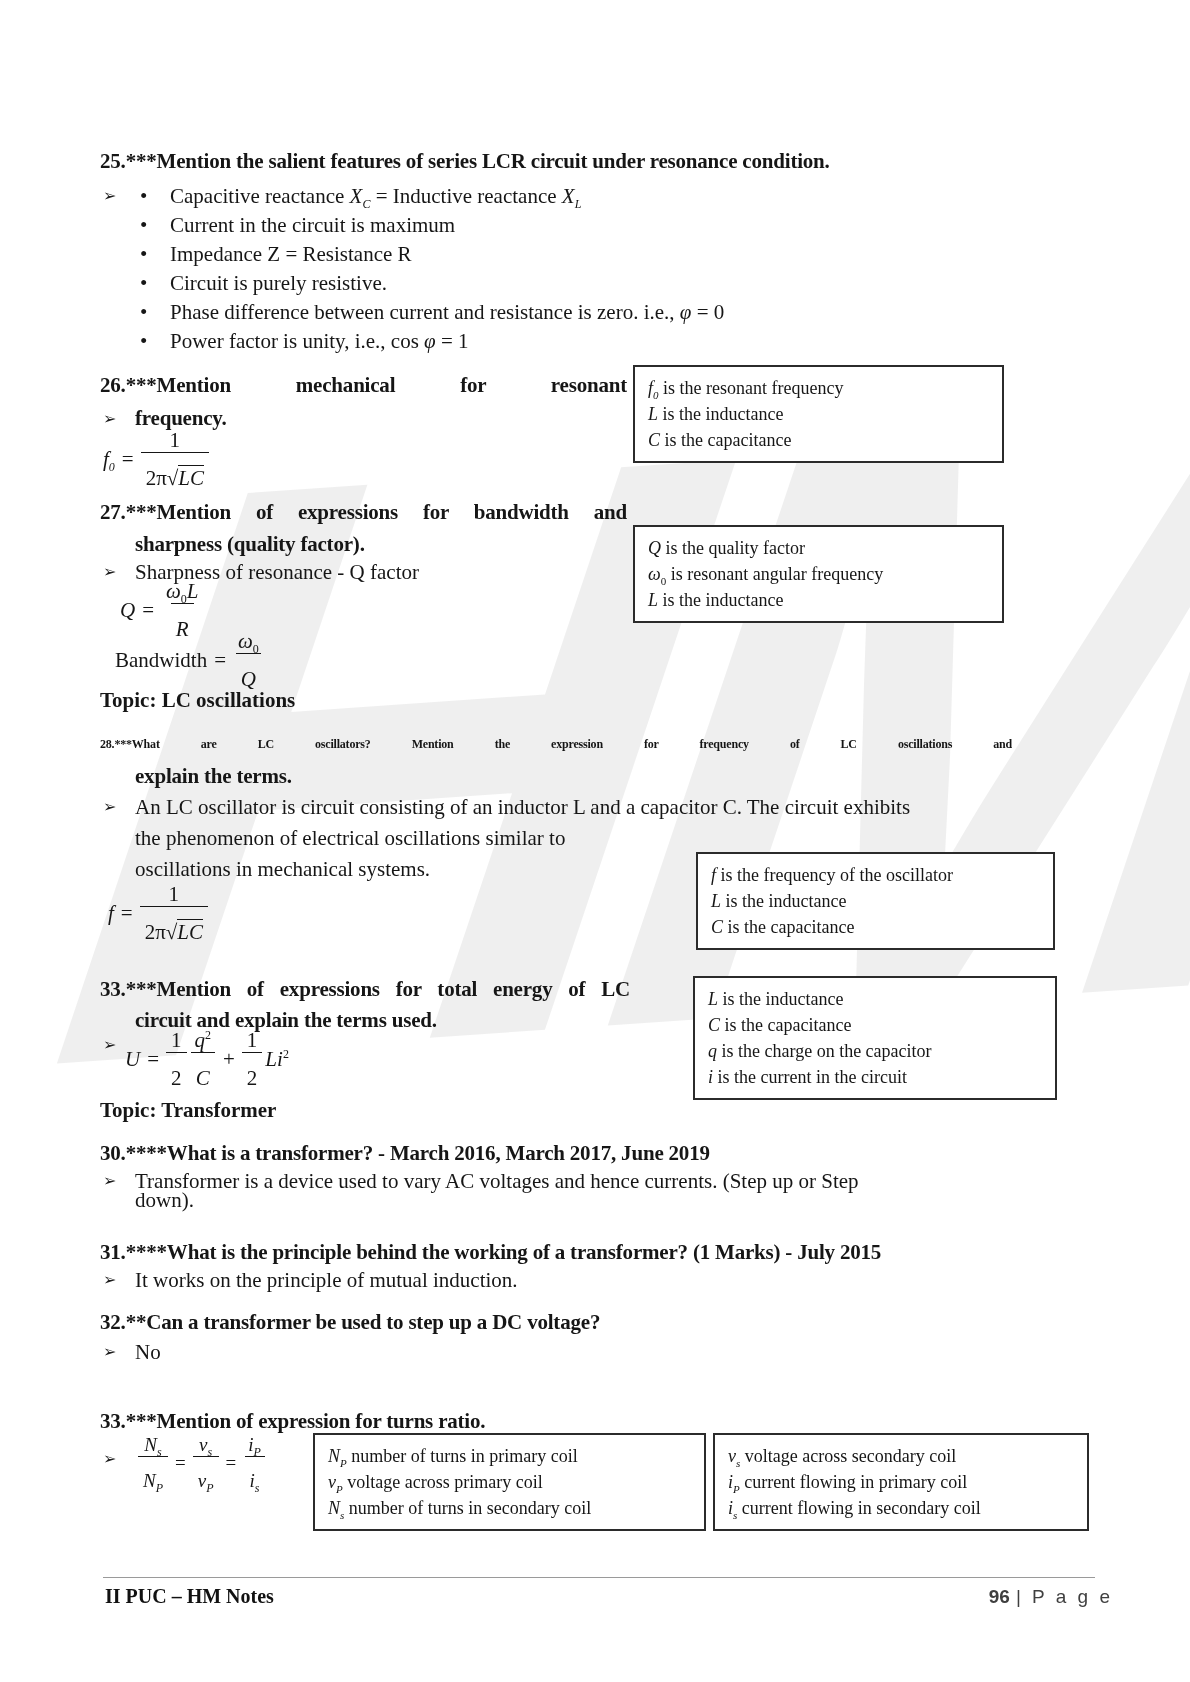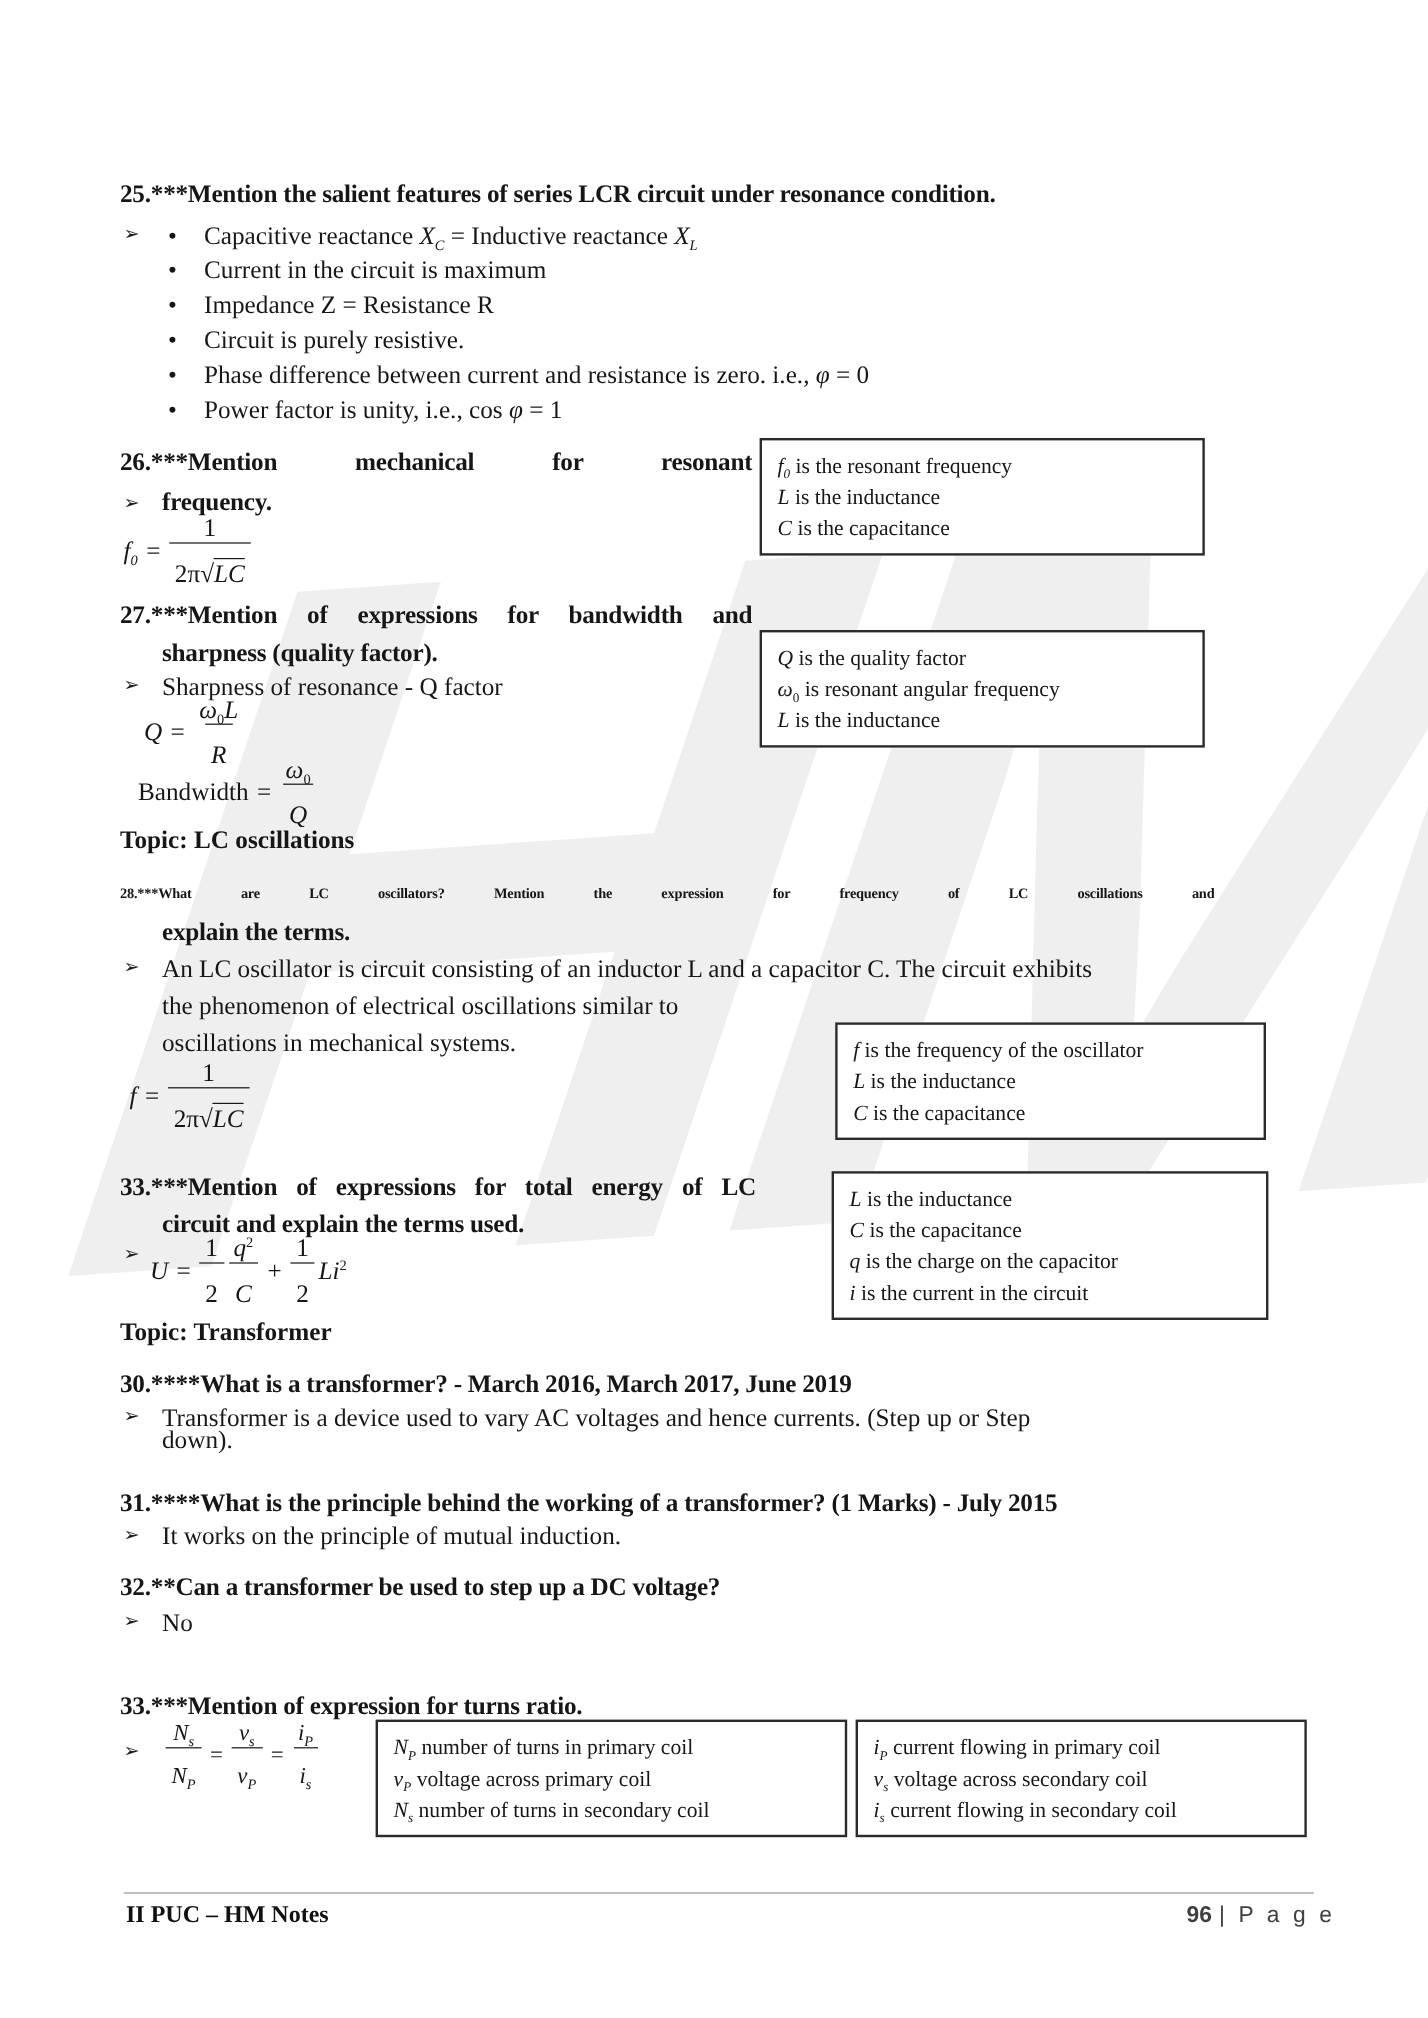--- a/index.html
+++ b/index.html
@@ -210,22 +210,22 @@
           <span class="top"><i>i</i><sub>P</sub></span>
           <span class="bot"><i>i</i><sub>s</sub></span>
         </span>
     </div>
     <div class="box" style="left:213px;top:26px;width:363px">
       <div><span class="bv">N</span><sub>P</sub><span> number of turns in primary coil</span></div>
       <div><span class="bv">v</span><sub>P</sub><span> voltage across primary coil</span></div>
       <div><span class="bv">N</span><sub>s</sub><span> number of turns in secondary coil</span></div>
     </div>
     <div class="box" style="left:613px;top:26px;width:346px">
+      <div><span class="bv">v</span><sub>s</sub><span> voltage across secondary coil</span></div>
       <div><span class="bv">i</span><sub>P</sub><span> current flowing in primary coil</span></div>
-      <div><span class="bv">v</span><sub>s</sub><span> voltage across secondary coil</span></div>
       <div><span class="bv">i</span><sub>s</sub><span> current flowing in secondary coil</span></div>
     </div>
   </div>
 
   <div class="footer-line"></div>
   <div class="footer-row">
     <span class="f-left">II PUC – HM Notes</span>
     <span class="f-right"><span class="num">96</span><span class="pw">| P a g e</span></span>
   </div>
 </div>

